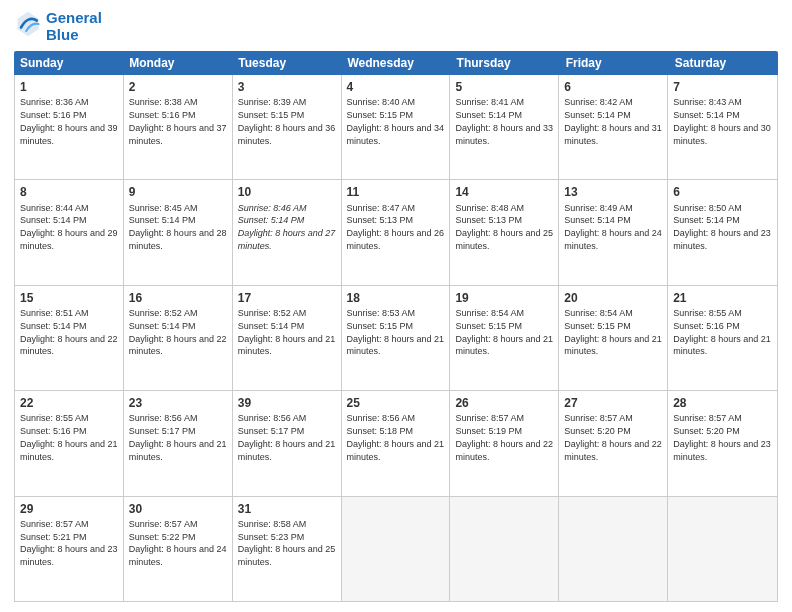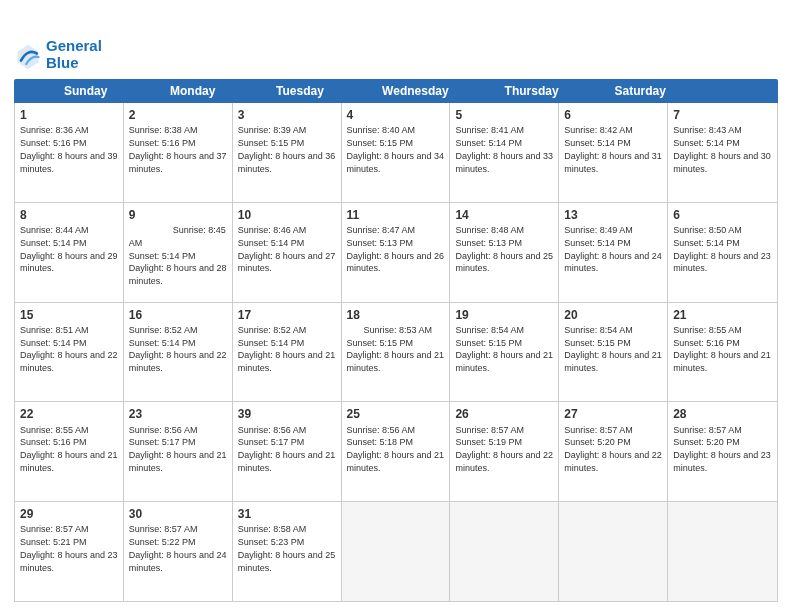--- a/index.html
+++ b/index.html
@@ -18,23 +18,22 @@
       flex-direction: column;
     }
     .header {
       display: flex;
       justify-content: space-between;
       align-items: flex-start;
       margin-bottom: 8px;
     }
     .logo {
       display: flex;
-      align-items: flex-end;
+      align-items: flex-start;
       gap: 4px;
-      margin-top: 28px;
     }
     .logo-text {
       font-size: 15px;
       font-weight: bold;
       color: #333;
       line-height: 1.1;
     }
     .logo-text span {
       color: #1a6fba;
     }
@@ -66,21 +65,20 @@
       grid-template-columns: repeat(7, 1fr);
       background: #2a6db5;
       border-radius: 2px 2px 0 0;
     }
     .cal-header-cell {
       color: #fff;
       font-size: 12px;
       font-weight: bold;
       padding: 5px 6px;
       text-align: left;
-      margin-left: 44px;
     }
     .cal-body {
       flex: 1;
       display: flex;
       flex-direction: column;
       border-left: 1px solid #ccc;
       border-right: 1px solid #ccc;
       border-bottom: 1px solid #ccc;
     }
     .cal-row {
@@ -141,20 +139,21 @@
     </div>
   </div>
 
   <div class="calendar">
     <div class="cal-header">
     <div class="cal-header-cell">Sunday</div>
         <div class="cal-header-cell">Monday</div>
         <div class="cal-header-cell">Tuesday</div>
         <div class="cal-header-cell">Wednesday</div>
         <div class="cal-header-cell">Thursday</div>
+        <div class="cal-header-cell">Friday</div>
         <div class="cal-header-cell">Saturday</div>
       </div>
     <div class="cal-body">
     <div class="cal-row">
           <div class="cal-cell"><span class="day-num">1</span><span class="cell-text" style="white-space: pre-line;">Sunrise: 8:36 AM
 Sunset: 5:16 PM
 Daylight: 8 hours and 39 minutes.</span></div>
           <div class="cal-cell"><span class="day-num">2</span><span class="cell-text" style="white-space: pre-line;">Sunrise: 8:38 AM
 Sunset: 5:16 PM
 Daylight: 8 hours and 37 minutes.</span></div>
@@ -171,24 +170,24 @@
 Sunset: 5:14 PM
 Daylight: 8 hours and 31 minutes.</span></div>
           <div class="cal-cell"><span class="day-num">7</span><span class="cell-text" style="white-space: pre-line;">Sunrise: 8:43 AM
 Sunset: 5:14 PM
 Daylight: 8 hours and 30 minutes.</span></div>
         </div>
         <div class="cal-row">
           <div class="cal-cell"><span class="day-num">8</span><span class="cell-text" style="white-space: pre-line; text-align: right;">Sunrise: 8:44 AM
 Sunset: 5:14 PM
 Daylight: 8 hours and 29 minutes.</span></div>
-          <div class="cal-cell"><span class="day-num">9</span><span class="cell-text" style="white-space: pre-line; margin-left: 44px;">Sunrise: 8:45 AM
+          <div class="cal-cell"><span class="day-num">9</span><span class="cell-text" style="white-space: pre-line;">Sunrise: 8:45 AM
 Sunset: 5:14 PM
 Daylight: 8 hours and 28 minutes.</span></div>
-          <div class="cal-cell"><span class="day-num">10</span><span class="cell-text" style="white-space: pre-line;">Sunrise: 8:46 AM
+          <div class="cal-cell"><span class="day-num">10</span><span class="cell-text" style="white-space: pre-line; font-style: italic;">Sunrise: 8:46 AM
 Sunset: 5:14 PM
 Daylight: 8 hours and 27 minutes.</span></div>
           <div class="cal-cell"><span class="day-num">11</span><span class="cell-text" style="white-space: pre-line;">Sunrise: 8:47 AM
 Sunset: 5:13 PM
 Daylight: 8 hours and 26 minutes.</span></div>
           <div class="cal-cell"><span class="day-num">14</span><span class="cell-text" style="white-space: pre-line;">Sunrise: 8:48 AM
 Sunset: 5:13 PM
 Daylight: 8 hours and 25 minutes.</span></div>
           <div class="cal-cell"><span class="day-num">13</span><span class="cell-text" style="white-space: pre-line;">Sunrise: 8:49 AM
 Sunset: 5:14 PM
@@ -200,21 +199,21 @@
         <div class="cal-row">
           <div class="cal-cell"><span class="day-num">15</span><span class="cell-text" style="white-space: pre-line;">Sunrise: 8:51 AM
 Sunset: 5:14 PM
 Daylight: 8 hours and 22 minutes.</span></div>
           <div class="cal-cell"><span class="day-num">16</span><span class="cell-text" style="white-space: pre-line;">Sunrise: 8:52 AM
 Sunset: 5:14 PM
 Daylight: 8 hours and 22 minutes.</span></div>
           <div class="cal-cell"><span class="day-num">17</span><span class="cell-text" style="white-space: pre-line;">Sunrise: 8:52 AM
 Sunset: 5:14 PM
 Daylight: 8 hours and 21 minutes.</span></div>
-          <div class="cal-cell"><span class="day-num">18</span><span class="cell-text" style="white-space: pre-line; margin-left: 17px;">Sunrise: 8:53 AM
+          <div class="cal-cell"><span class="day-num">18</span><span class="cell-text" style="white-space: pre-line;">Sunrise: 8:53 AM
 Sunset: 5:15 PM
 Daylight: 8 hours and 21 minutes.</span></div>
           <div class="cal-cell"><span class="day-num">19</span><span class="cell-text" style="white-space: pre-line;">Sunrise: 8:54 AM
 Sunset: 5:15 PM
 Daylight: 8 hours and 21 minutes.</span></div>
           <div class="cal-cell"><span class="day-num">20</span><span class="cell-text" style="white-space: pre-line;">Sunrise: 8:54 AM
 Sunset: 5:15 PM
 Daylight: 8 hours and 21 minutes.</span></div>
           <div class="cal-cell"><span class="day-num">21</span><span class="cell-text" style="white-space: pre-line;">Sunrise: 8:55 AM
 Sunset: 5:16 PM

